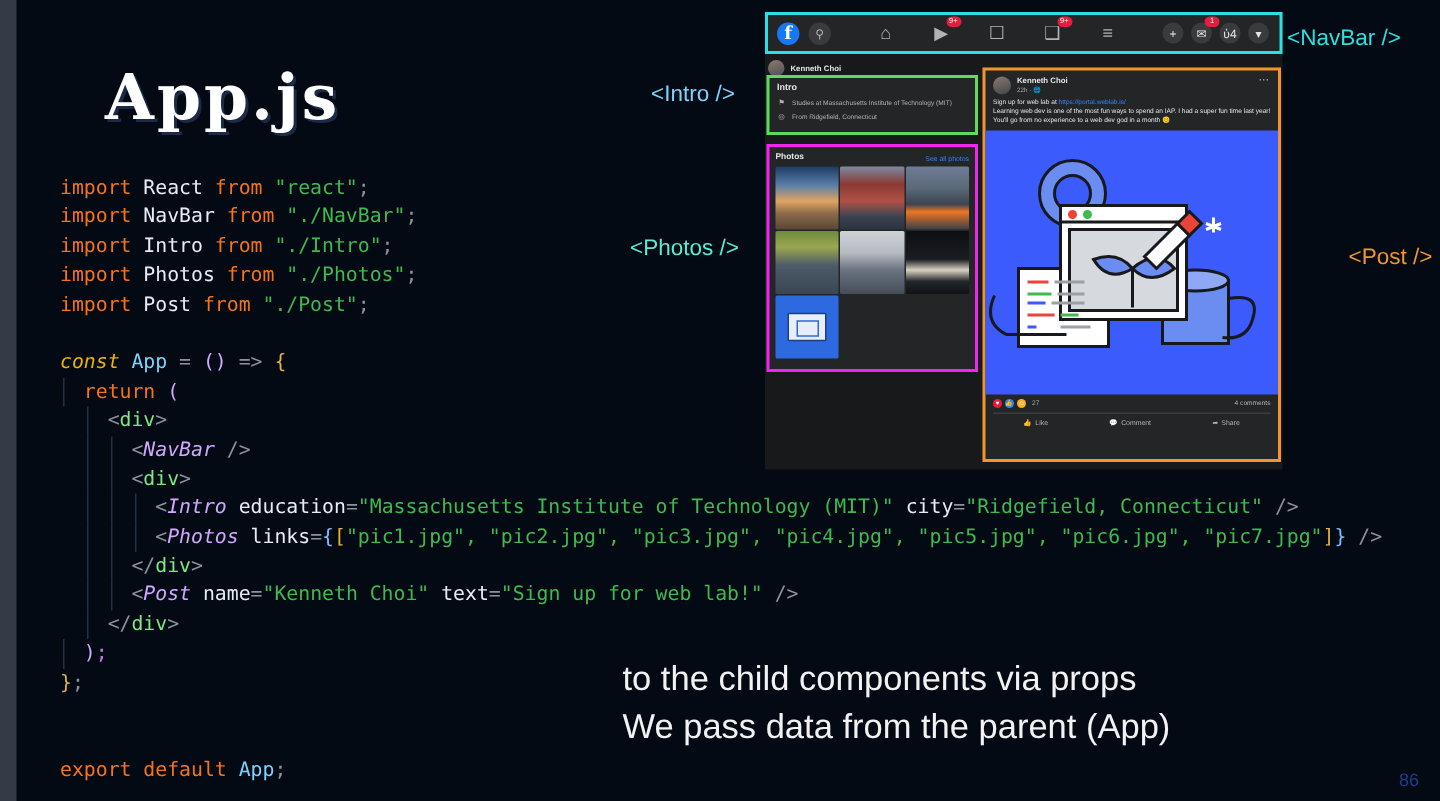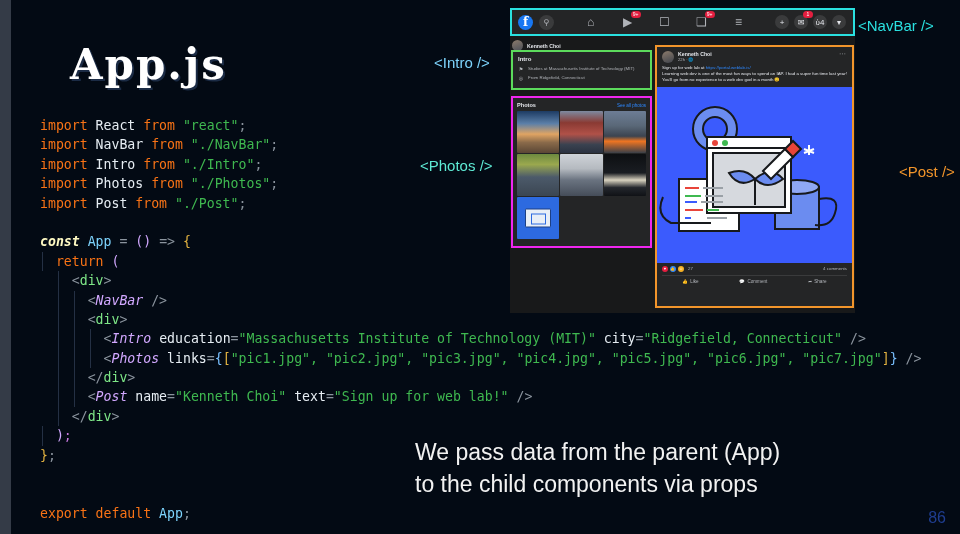--- a/index.html
+++ b/index.html
@@ -20,21 +20,21 @@
   
   .code{
     position:absolute;left:40px;top:116px;width:900px;
     font-family:"DejaVu Sans Mono","Liberation Mono",monospace;
     font-size:13.2px;line-height:19.4px;white-space:pre;
   }
   .code .ln{position:relative;height:19.4px;}
   .kw      {color:#f97316;}        
   .id      {color:#e6edf3;}        
   .str     {color:#3fb950;}        
-  .constkw {color:#fef9c3;font-style:italic;font-weight:bold;} 
+  .constkw {color:#eab308;font-style:italic;} 
   .appname {color:#7dd3fc;}
   .punc    {color:#8b949e;}
   .brace   {color:#e3b341;}
   .paren   {color:#d2a8ff;}
   .brkt    {color:#e3b341;}
   .tag     {color:#7ee787;}        
   .comp    {color:#d2a8ff;font-style:italic;} 
   .attr    {color:#e6edf3;}
   .eq      {color:#8b949e;}
   .sq      {color:#79c0ff;}        
@@ -119,21 +119,21 @@
   .rx3{background:#f7b125;}
   .react-count{font-size:4.4px;color:#b0b3b8;margin-left:2px;}
   .cmt-count{font-size:4.4px;color:#b0b3b8;}
   .act-row{display:flex;justify-content:space-around;align-items:center;
            border-top:1px solid #3a3b3c;margin-top:3px;padding-top:3px;}
   .act{font-size:4.6px;color:#b0b3b8;display:flex;align-items:center;gap:2px;}
 
   
   .caption{position:absolute;left:415px;top:436px;color:#f2f2f2;font-size:23px;line-height:32px;
            font-family:"Liberation Sans",sans-serif;font-weight:300;}
-  .pagenum{position:absolute;right:14px;bottom:7px;color:#1f3d8f;font-size:16px;}
+  .pagenum{position:absolute;right:14px;bottom:7px;color:#1f3d8f;font-size:12px;}
 </style>
 </head>
 <body>
 
 <div class="slide">
 
   <div class="edge-strip"></div>
 
   <div class="title">App.js</div>
 
@@ -281,18 +281,18 @@
           </div>
           <div class="act">
             <span>➦</span>
             <span>Share</span>
           </div>
         </div>
     </div>
   </div>
 
   <div class="caption">
+    <div>to the child components via props</div>
     <div>We pass data from the parent (App)</div>
-    <div>to the child components via props</div>
   </div>
 
   <div class="pagenum">86</div>
 </div>
 
 </body></html>

